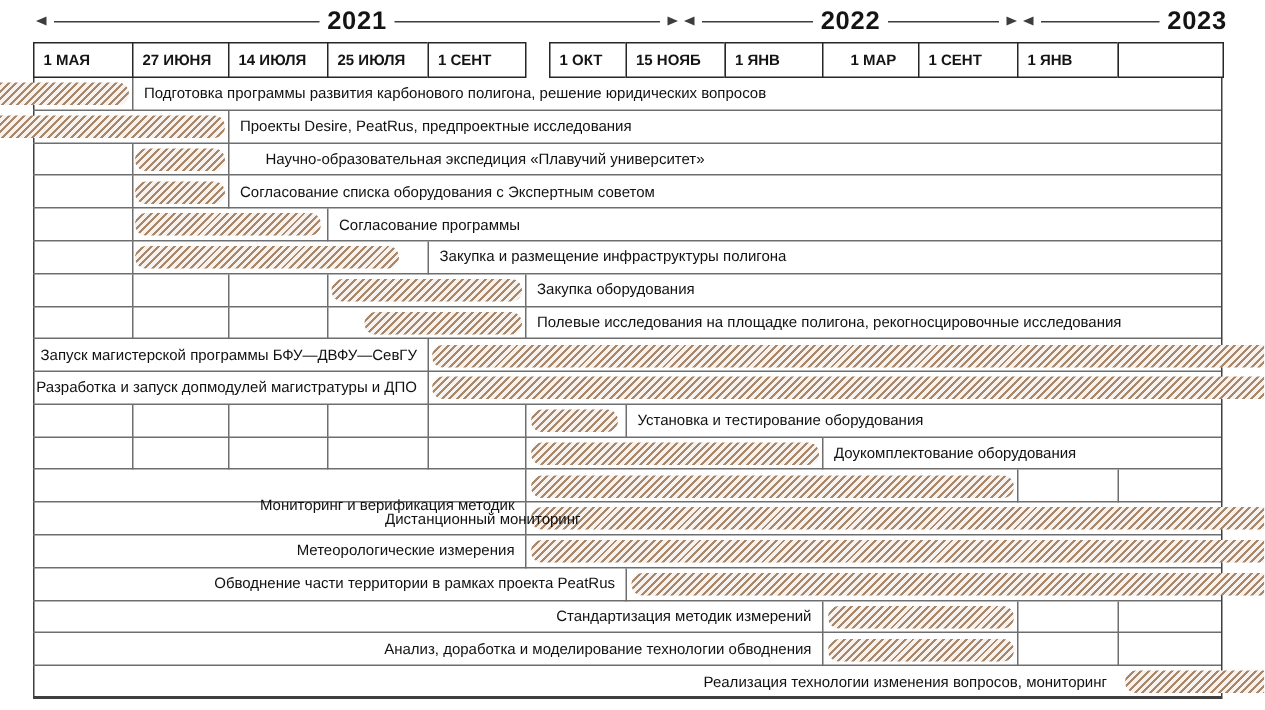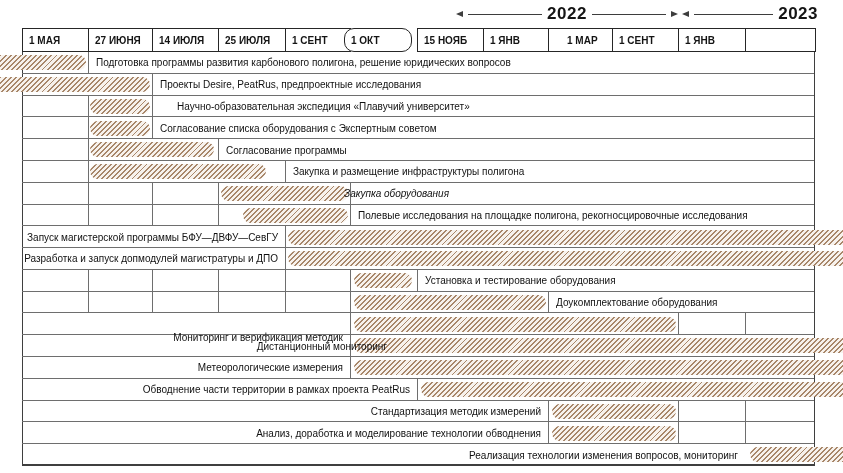--- a/index.html
+++ b/index.html
@@ -29,38 +29,45 @@
   .lbl{
     position:absolute;top:0;bottom:0;display:flex;align-items:center;
     font-size:10px;color:#111;white-space:nowrap;
   }
   .edge{position:absolute;top:52px;height:414px;width:1.3px;background:#3f3f3f;}
 </style>
 </head>
 <body>
 
 <div id="gantt">
+    <div class="year-seg" style="left: 24px; width: 428px;">
+      <span class="tri-l"></span>
+      <span class="yline"></span>
+      <span class="ylabel">2021</span>
+      <span class="yline"></span>
+      <span class="tri-r"></span>
+    </div>
     <div class="year-seg" style="left: 456px; width: 222px;">
       <span class="tri-l"></span>
       <span class="yline"></span>
       <span class="ylabel">2022</span>
       <span class="yline"></span>
       <span class="tri-r"></span>
     </div>
     <div class="year-seg" style="left: 682px; width: 136px;">
       <span class="tri-l"></span>
       <span class="yline"></span>
       <span class="ylabel">2023</span>
     </div>
     <div class="hcell" style="left: 22px; width: 67px;">1 МАЯ</div>
     <div class="hcell" style="left: 88px; width: 65px;">27 ИЮНЯ</div>
     <div class="hcell" style="left: 152px; width: 67px;">14 ИЮЛЯ</div>
     <div class="hcell" style="left: 218px; width: 76px;">25 ИЮЛЯ</div>
     <div class="hcell" style="left: 285px; width: 66px;">1 СЕНТ</div>
-    <div class="hcell" style="left: 344px; width: 68px; border-radius: 10px;">1 ОКТ</div>
+    <div class="hcell" style="left: 366px; width: 68px;">1 ОКТ</div>
     <div class="hcell" style="left: 417px; width: 67px;">15 НОЯБ</div>
     <div class="hcell" style="left: 483px; width: 66px;">1 ЯНВ</div>
     <div class="hcell" style="left: 548px; width: 65px; padding-left: 18px;">1 МАР</div>
     <div class="hcell" style="left: 612px; width: 67px;">1 СЕНТ</div>
     <div class="hcell" style="left: 678px; width: 68px;">1 ЯНВ</div>
     <div class="hcell" style="left: 745px; width: 71px;"></div>
     <div class="edge" style="left: 22px;"></div>
     <div class="edge" style="left: 813.7px;"></div>
     <div class="row" style="top: 52px; height: 21.7895px;">
       <div class="vline" style="left: 88px;"></div>
@@ -102,21 +109,21 @@
       <div class="bar" style="left: 90px; width: 176px; border-radius: 7.5px;"></div>
       <div class="lbl" style="left: 293px;">Закупка и размещение инфраструктуры полигона</div>
     </div>
     <div class="row" style="top: 182.737px; height: 21.7895px;">
       <div class="vline" style="left: 88px;"></div>
       <div class="vline" style="left: 152px;"></div>
       <div class="vline" style="left: 218px;"></div>
       <div class="vline" style="left: 350px;"></div>
       <div class="hline"></div>
       <div class="bar" style="left: 221px; width: 127px; border-radius: 7.5px;"></div>
-      <div class="lbl" style="left: 344px; font-style: italic;">Закупка оборудования</div>
+      <div class="lbl" style="left: 358px;">Закупка оборудования</div>
     </div>
     <div class="row" style="top: 204.526px; height: 21.7895px;">
       <div class="vline" style="left: 88px;"></div>
       <div class="vline" style="left: 152px;"></div>
       <div class="vline" style="left: 218px;"></div>
       <div class="vline" style="left: 350px;"></div>
       <div class="hline"></div>
       <div class="bar" style="left: 243px; width: 105px; border-radius: 7.5px;"></div>
       <div class="lbl" style="left: 358px;">Полевые исследования на площадке полигона, рекогносцировочные исследования</div>
     </div>

